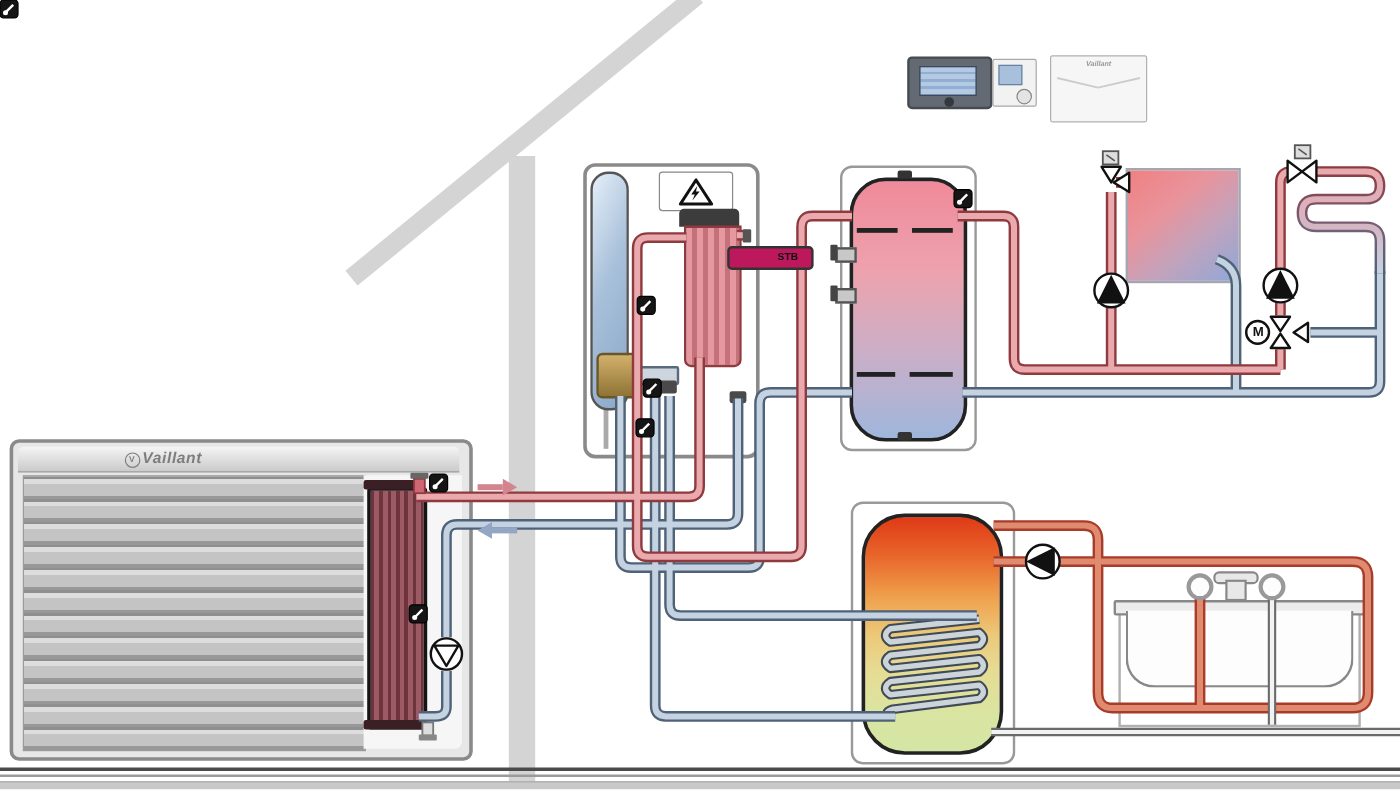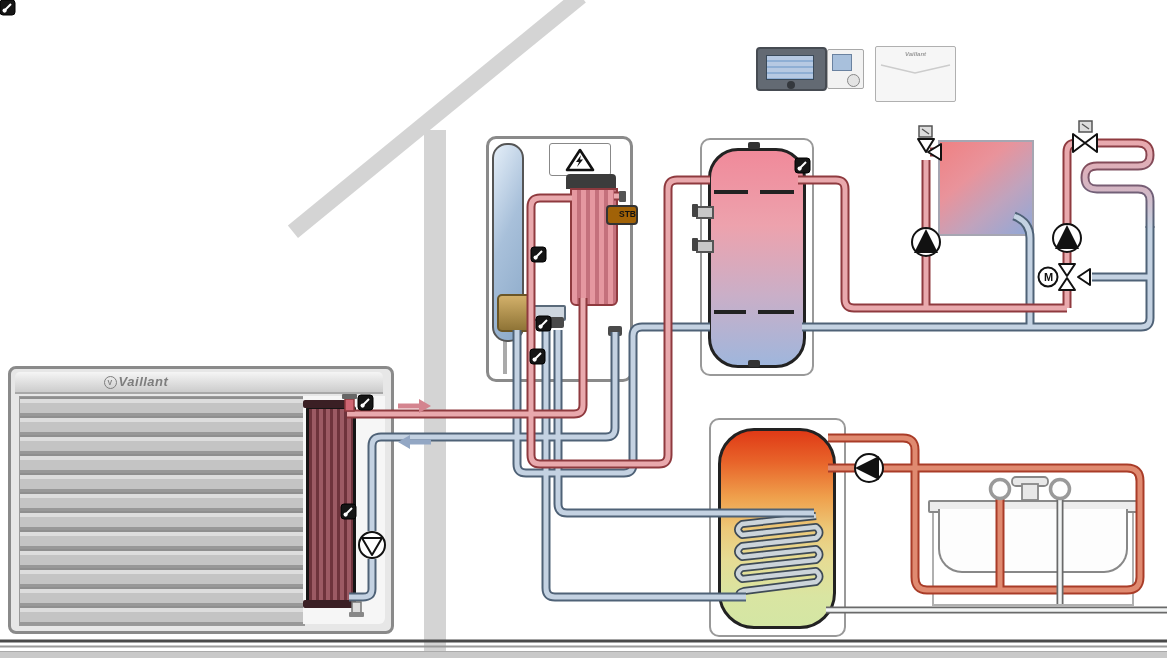--- a/index.html
+++ b/index.html
@@ -22,21 +22,21 @@
   .hx-cap{left:303px;width:50px;height:8px;background:#3a1f24;border-radius:2px;}
   
   .idu{left:486px;top:136px;width:141px;height:240px;background:#fff;border:3px solid #8a8a8a;border-radius:10px;}
   .vessel-bracket{left:503px;top:336px;width:4px;height:38px;background:#aaa;}
   .vessel{left:492px;top:143px;width:28px;height:195px;border:2px solid #555;border-radius:15px;
     background:linear-gradient(115deg,#e4eef8 0%,#a8c0da 45%,#8aa8c8 100%);}
   .warnsign{left:549px;top:143px;width:60px;height:31px;background:#fff;border:1.5px solid #888;border-radius:3px;display:flex;align-items:center;justify-content:center;}
   .heater-cap{left:566px;top:174px;width:50px;height:15px;background:#3c3c3c;border-radius:4px 4px 0 0;}
   .heater-body{left:570px;top:188px;width:44px;height:114px;border:2px solid #8f3a3f;border-radius:0 0 6px 6px;
     background:repeating-linear-gradient(90deg,#e598a0 0 5px,#c4717c 5px 9px);}
-  .stb{left:606px;top:205px;width:28px;height:16px;background:#a16207;border:2px solid #333;border-radius:4px;font-size:8.5px;font-weight:bold;text-align:right;line-height:15px;color:#111;z-index:6;}
+  .stb{left:606px;top:205px;width:28px;height:16px;background:#be185d;border:2px solid #333;border-radius:4px;font-size:8.5px;font-weight:bold;text-align:left;line-height:15px;color:#111;z-index:6;padding-left:40px;}
   .junction{left:502px;top:305px;width:60px;height:12px;background:#cdd5de;border:2px solid #5a6a7a;border-radius:2px;}
   .idu-pump{left:497px;top:294px;width:32px;height:34px;background:linear-gradient(#d2b06a,#8f7436);border:2px solid #6b5626;border-radius:5px;}
   .fitting-dark{background:#4a4a4a;border-radius:2px;}
   
   .buffer-box{left:700px;top:138px;width:110px;height:234px;background:#fff;border:2.5px solid #999;border-radius:10px;}
   .buffer-tank{left:708px;top:148px;width:92px;height:214px;border:3px solid #222;border-radius:30px;
     background:linear-gradient(#f08a9a 0%,#eda2ad 35%,#c9afc8 68%,#9fb6dc 100%);}
   .baffle{height:4px;background:#222;}
   .nub{width:12px;height:7px;background:#333;border-radius:2px;}
   .stub{width:14px;height:9px;background:#c8c8c8;border:2px solid #555;}

